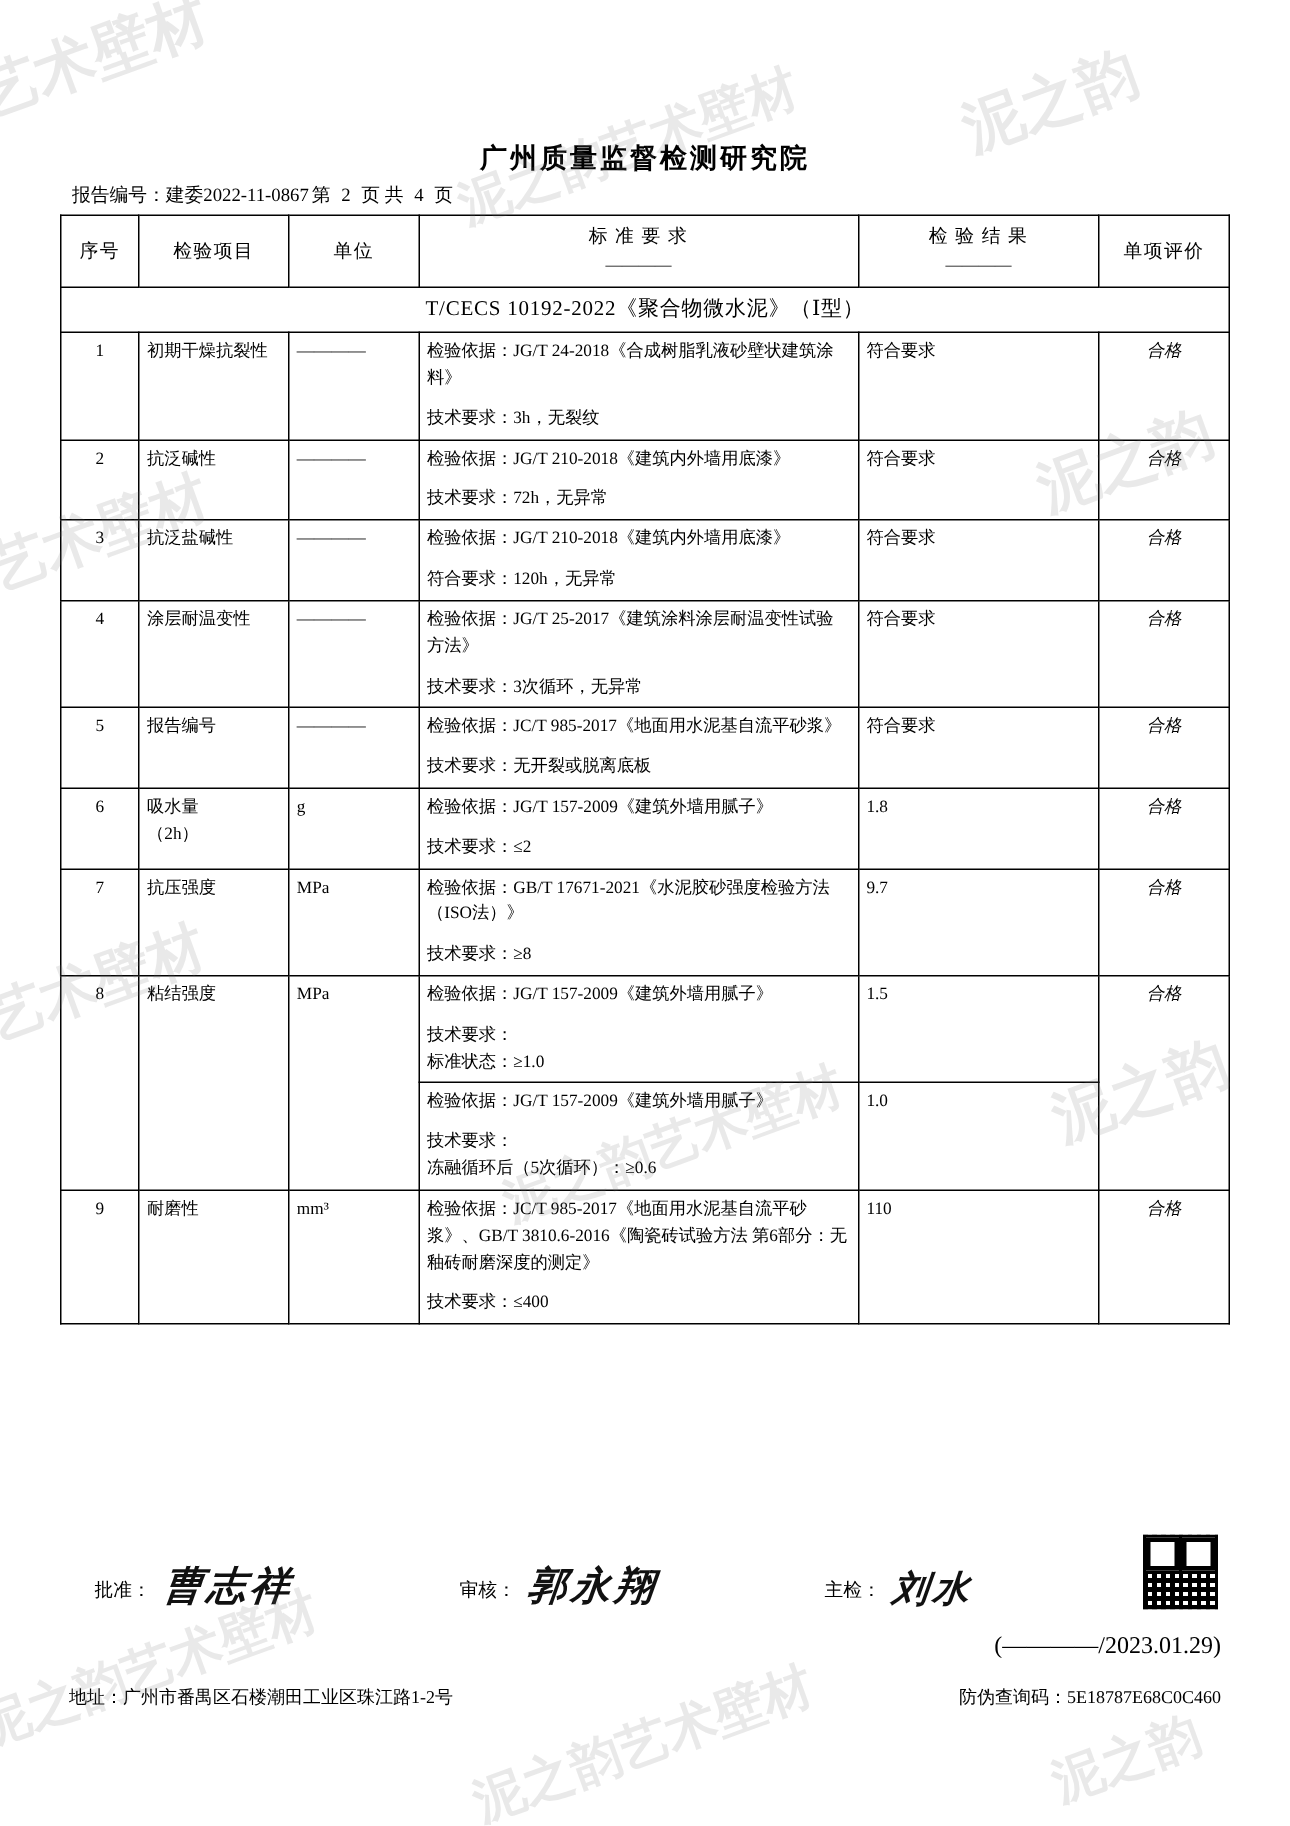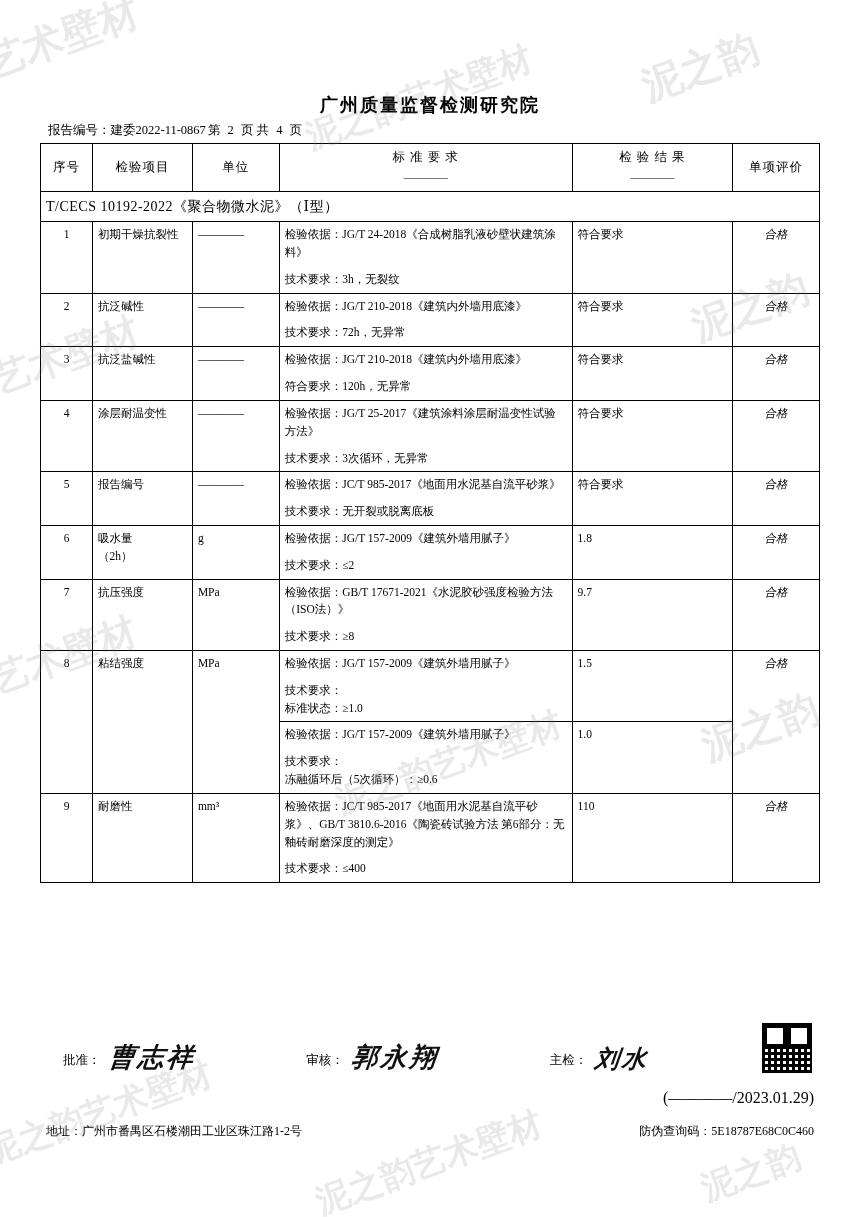--- a/index.html
+++ b/index.html
@@ -79,20 +79,21 @@
   .th-sub {
     display: block;
     font-size: 11px;
     letter-spacing: 0;
     margin-top: 2px;
   }
   .std-title td {
     font-size: 14px;
     padding: 9px 5px 9px 14px;
     letter-spacing: 0.5px;
+    text-align: center;
   }
   .blk { display: block; }
   .gap { margin-top: 9px; }
   .idx { text-align: center; }
   .item { padding-left: 10px; }
   .unit { padding-left: 8px; }
   .res { padding-left: 8px; }
   .verd { text-align: center; font-style: italic; }
 
   

